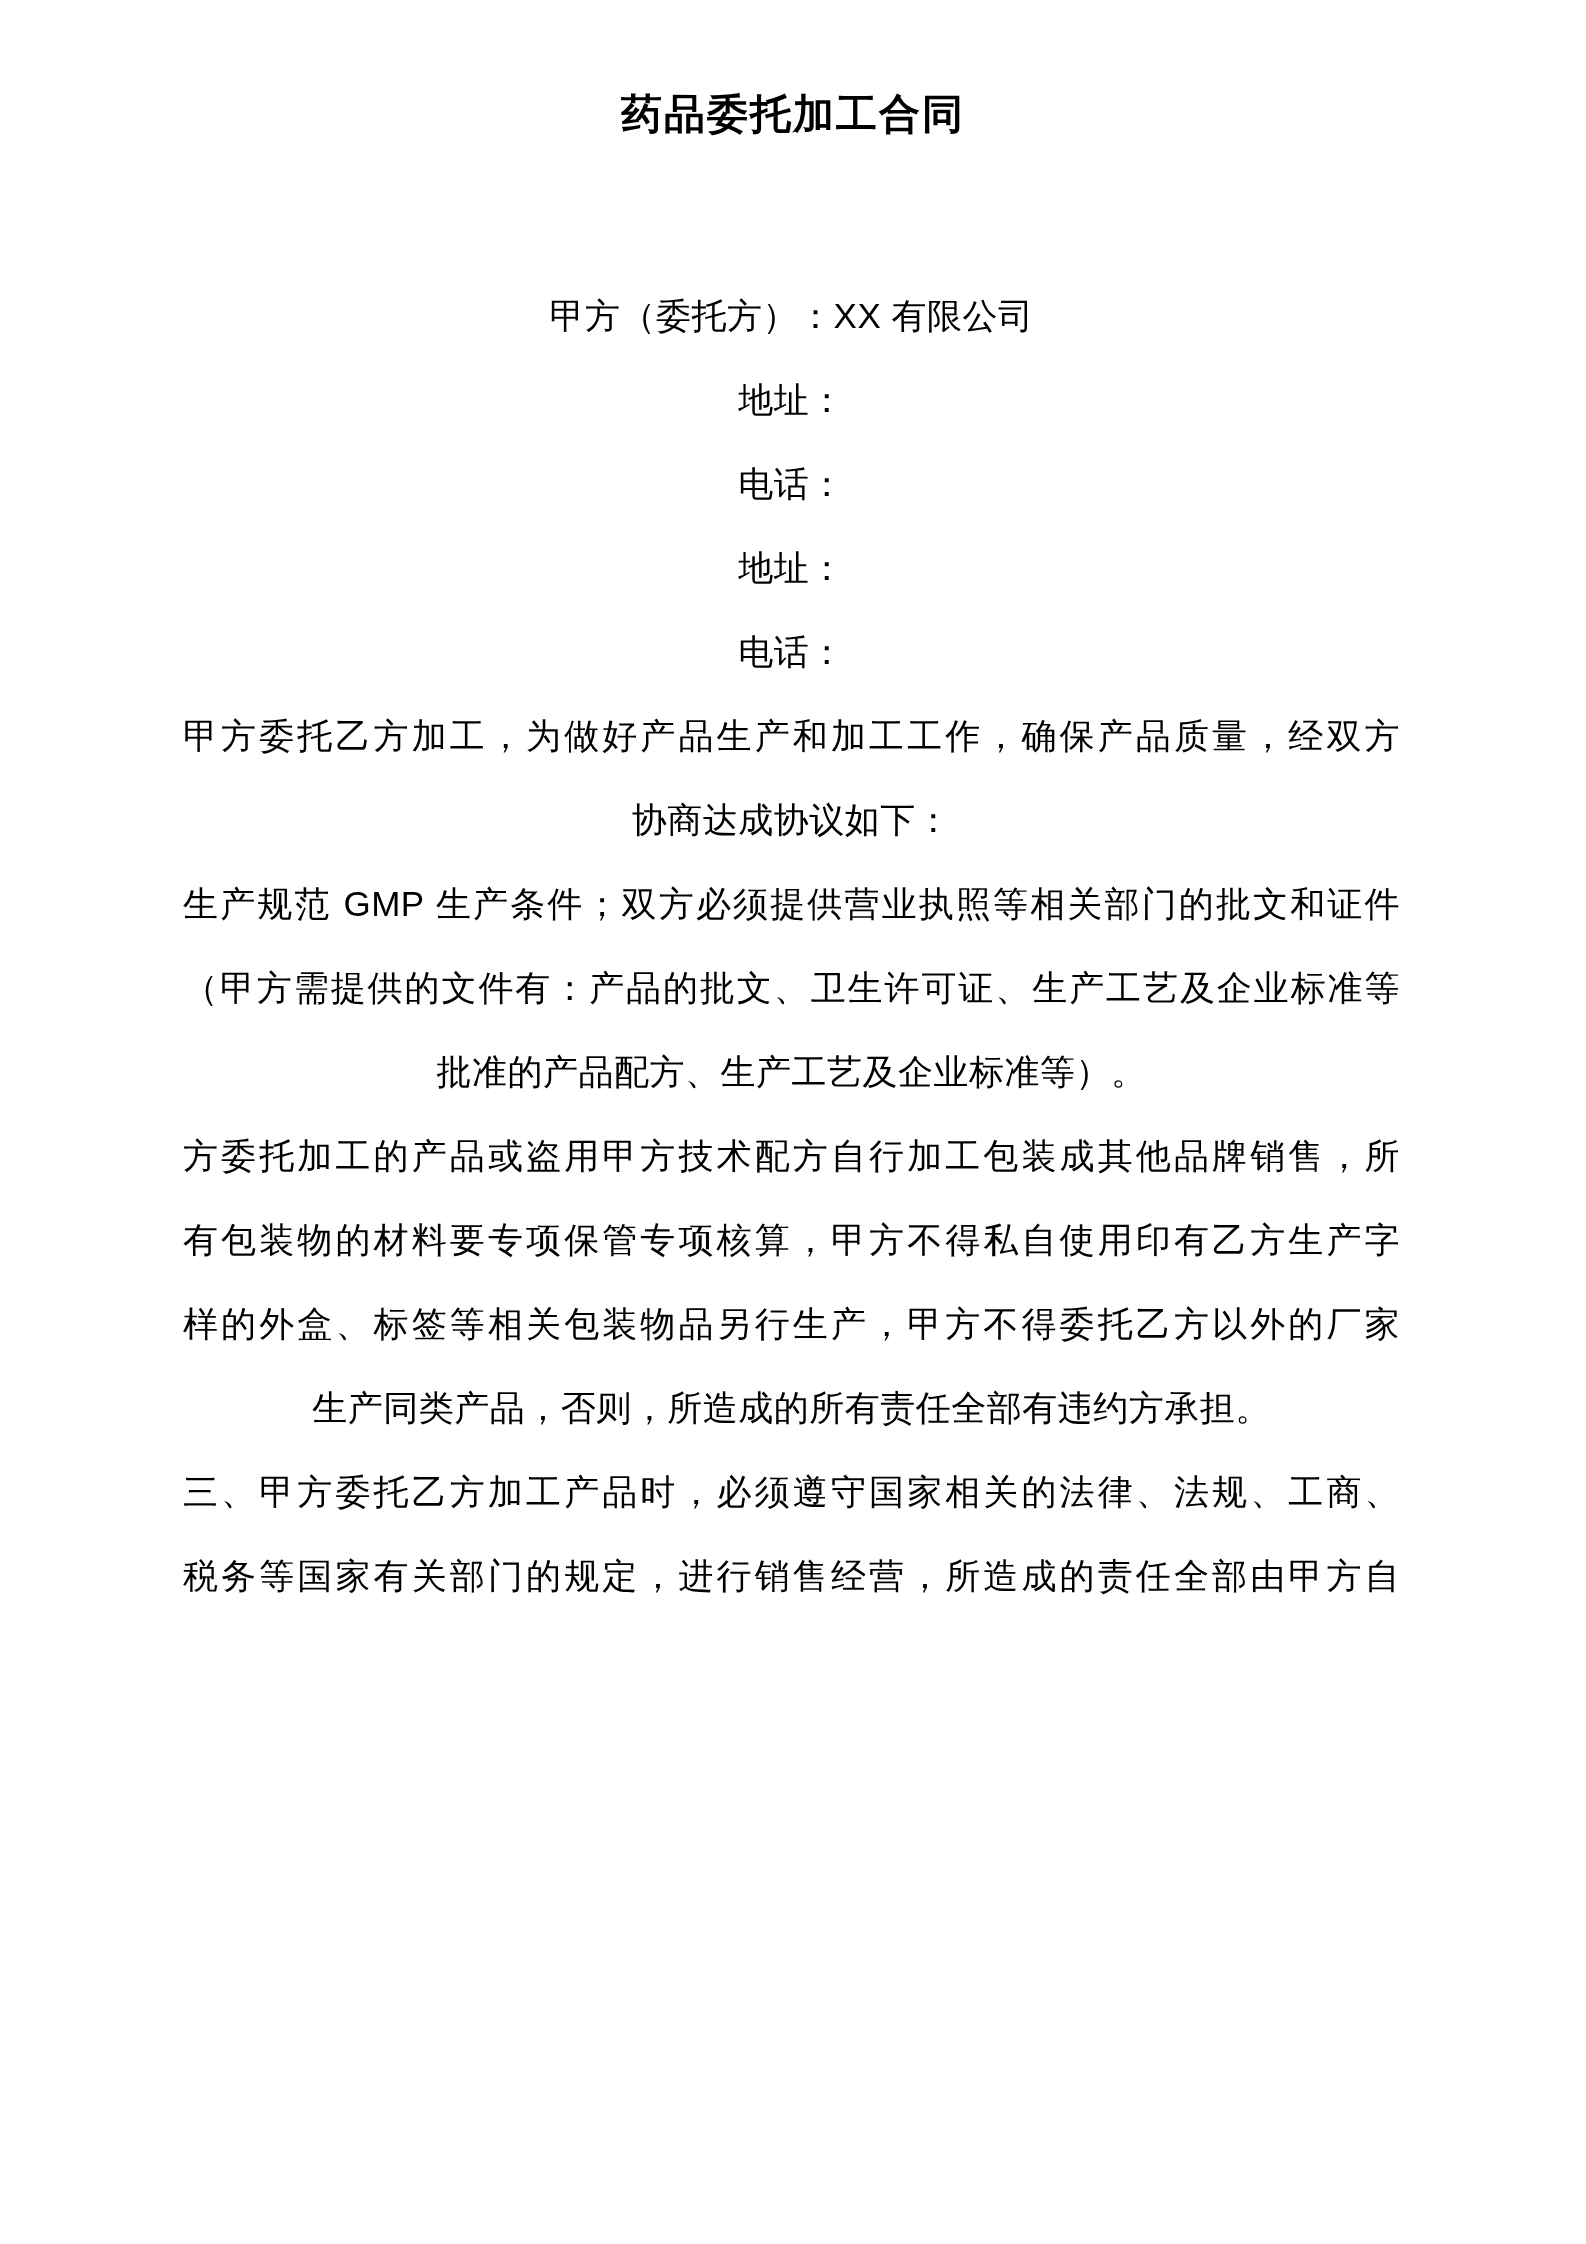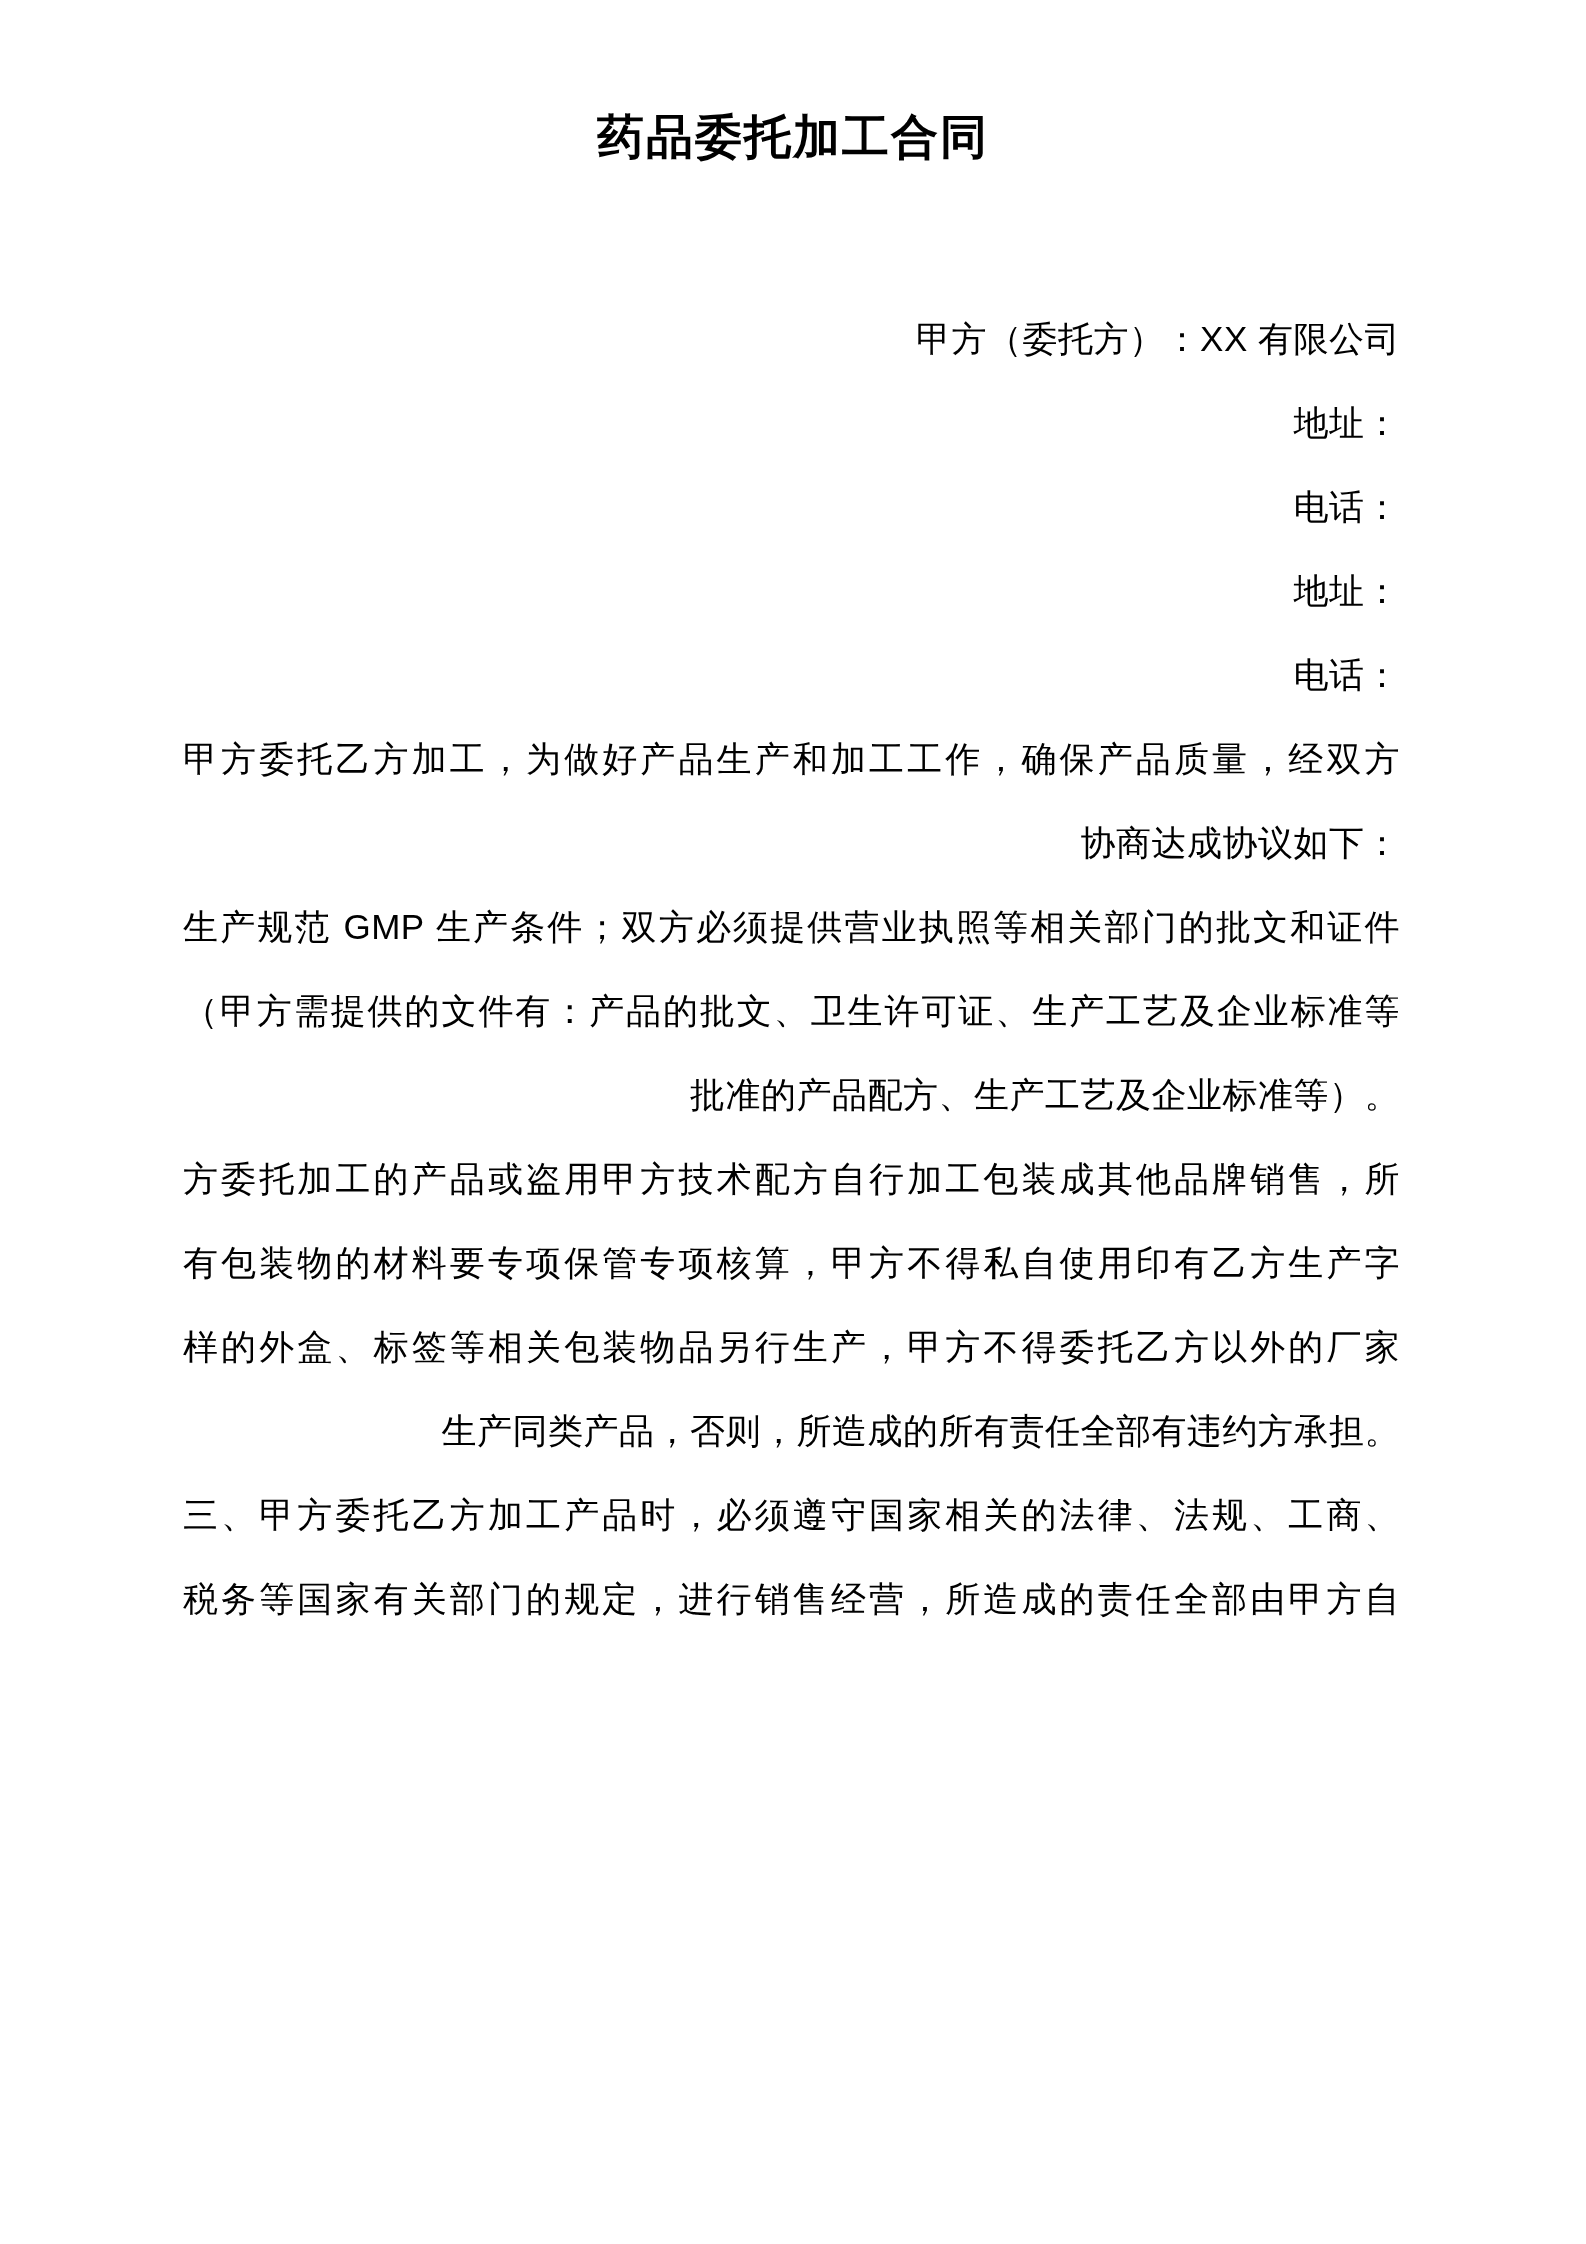--- a/index.html
+++ b/index.html
@@ -11,40 +11,40 @@
     position: relative;
     width: 1586px;
     height: 2244px;
     background: #ffffff;
     color: #000000;
     font-family: "Liberation Sans", "DejaVu Sans", sans-serif;
     overflow: hidden;
   }
   .doc-title {
     margin: 0;
-    padding-top: 110px;
+    padding-top: 87px;
     text-align: center;
-    font-size: 47px;
+    font-size: 41px;
     line-height: 54px;
     font-weight: 700;
     letter-spacing: 2px;
   }
   .doc-body {
     margin-top: 133px;
     padding-left: 183px;
     padding-right: 186px;
   }
   .doc-line {
     font-size: 35px;
     height: 84px;
     line-height: 84px;
     letter-spacing: 0.5px;
     white-space: nowrap;
     overflow: visible;
-    text-align: right;
+    text-align: center;
   }
   .doc-line.justify {
     white-space: normal;
     text-align: justify;
     text-align-last: justify;
     overflow: hidden;
   }
 </style>
 </head>
 <body>

